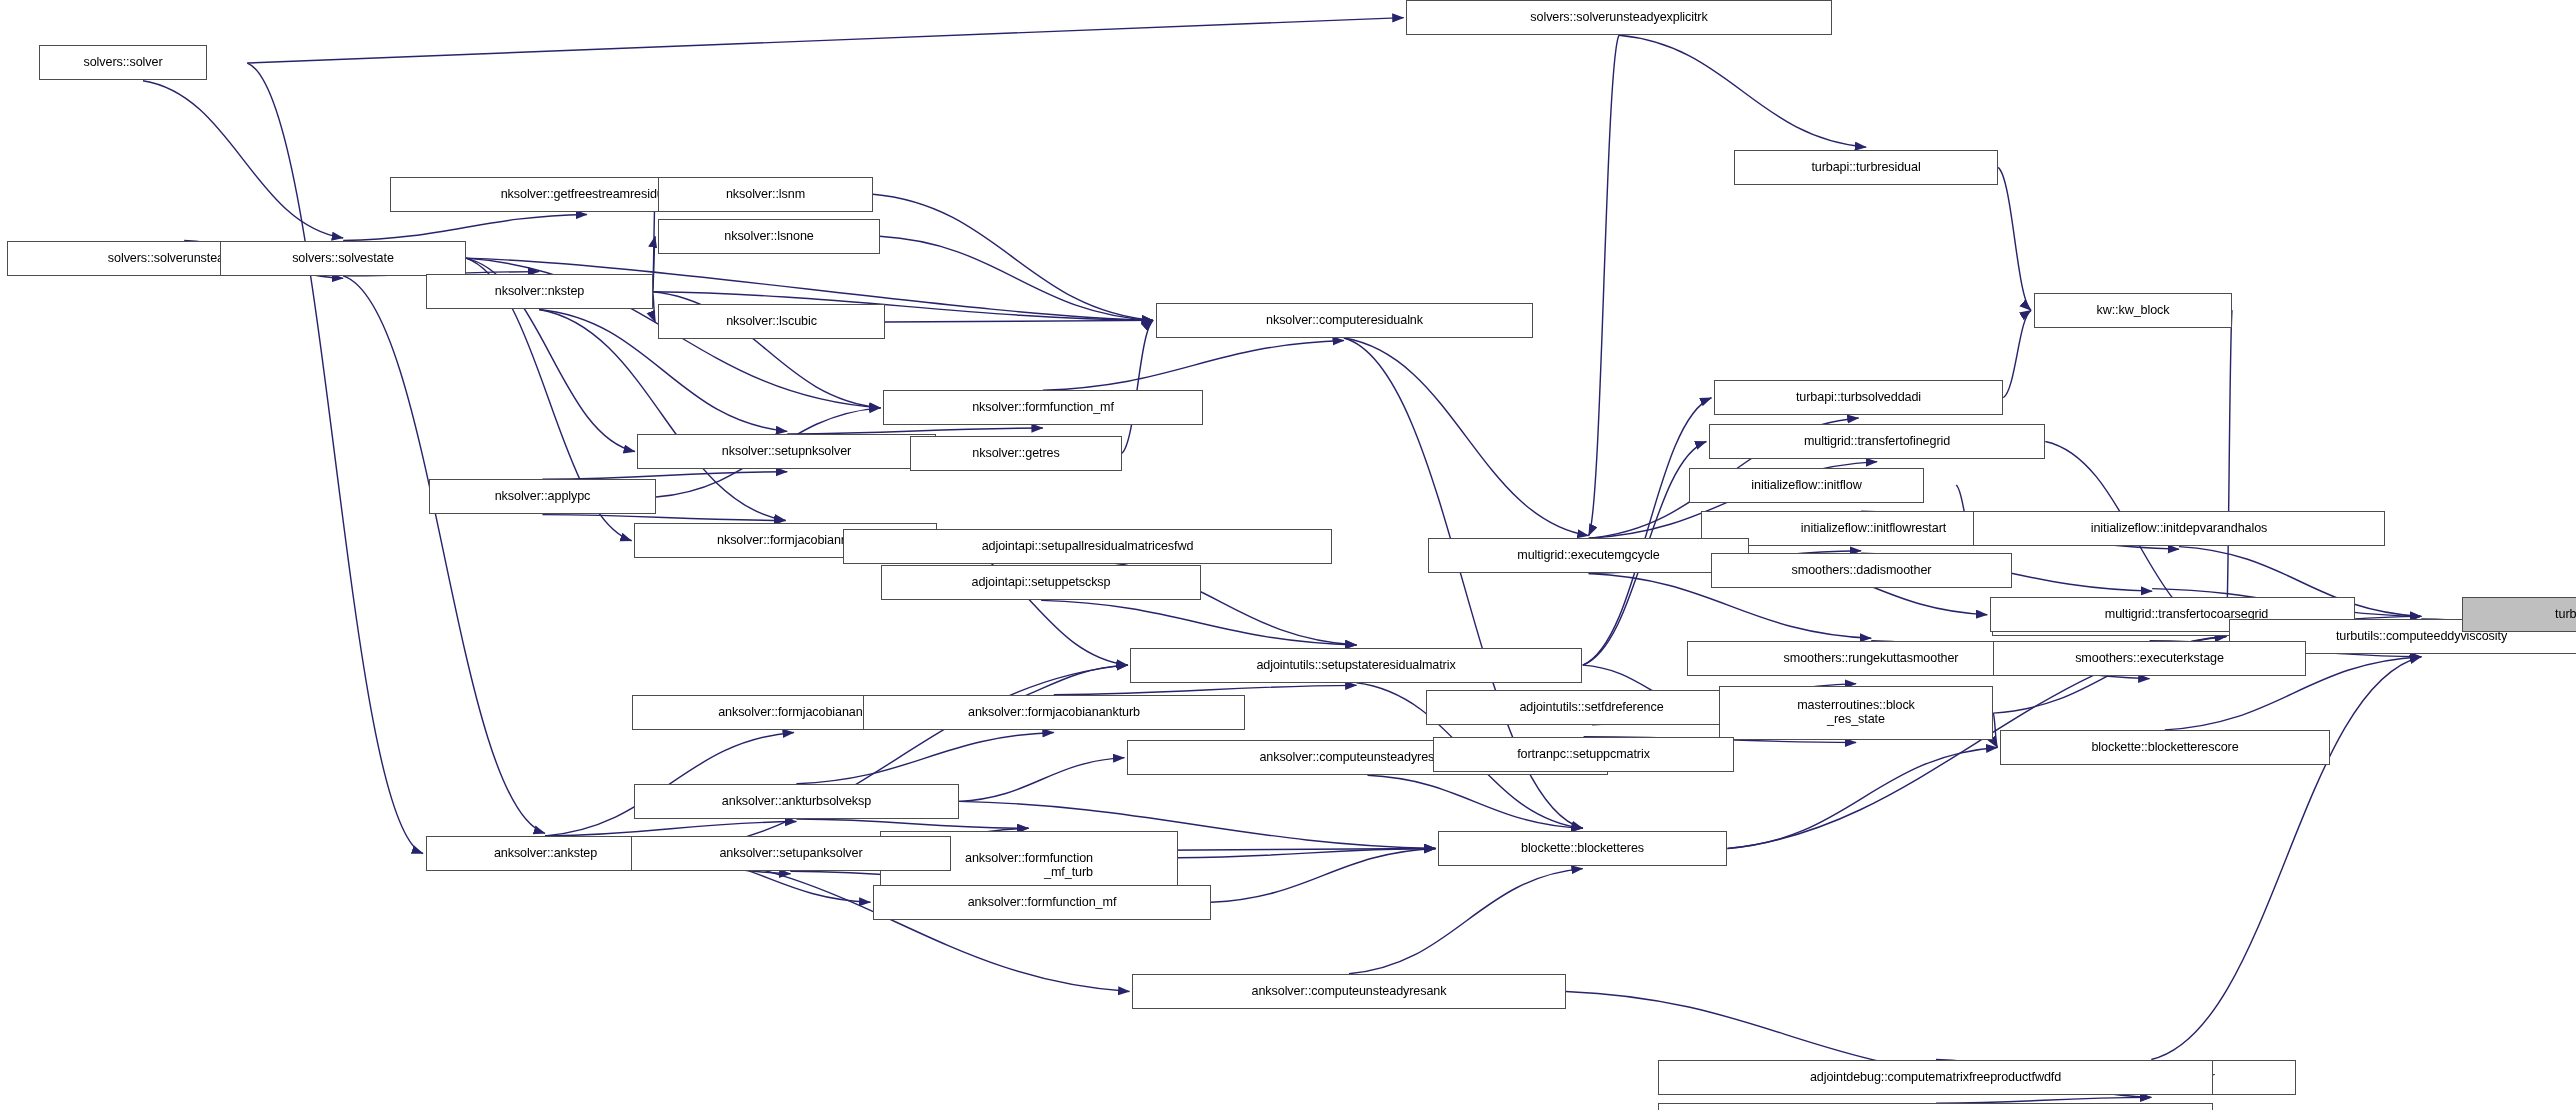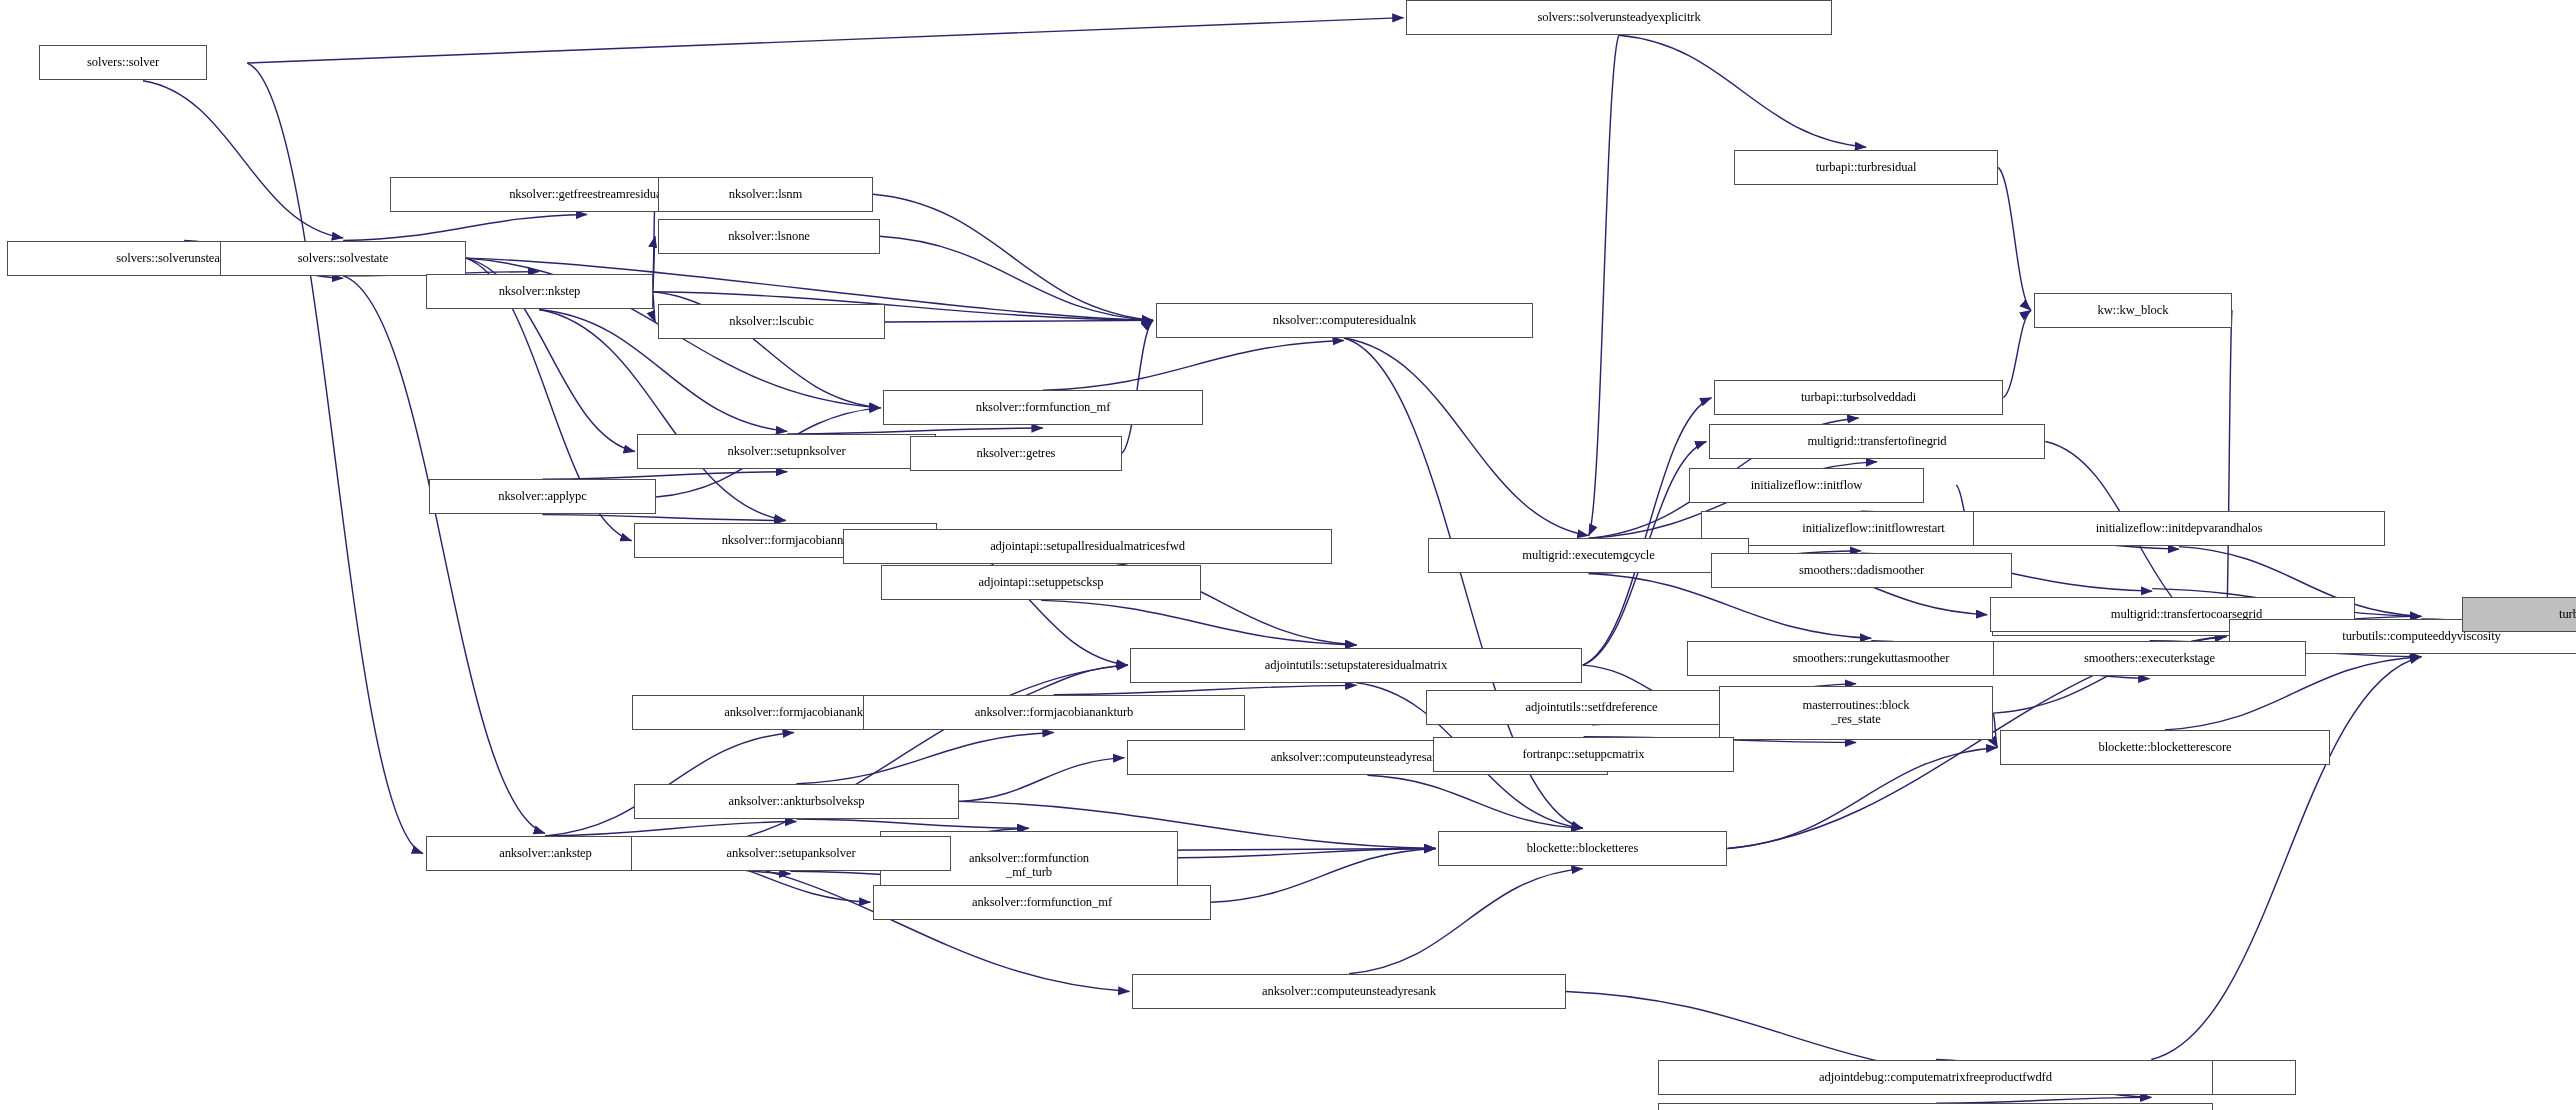--- a/index.html
+++ b/index.html
@@ -31,21 +31,21 @@
     align-items:center;
     justify-content:center;
     text-align:center;
     white-space:pre;
     letter-spacing:-0.1px;
     z-index:5;
   }
   .node.highlight{
     background:#bfbfbf;
   }
-  .node span{display:block;font-family:Liberation Serif, serif;}
+  .node span{display:block;}
 </style>
 </head>
 <body>
 
 <div id="canvas">
   <svg class="edges" viewBox="0 0 3063 1320" preserveAspectRatio="none">
     <defs>
       <marker id="arrow" markerWidth="9" markerHeight="9" refX="8" refY="3.2" orient="auto" markerUnits="strokeWidth">
         <path d="M0,0 L0,6.4 L8.4,3.2 z" fill="#27246b"></path>
       </marker>
@@ -177,21 +177,21 @@
       <div class="node" style="left: 632px; top: 695px; width: 323px; height: 35px;"><span>anksolver::formjacobianank</span></div>
       <div class="node" style="left: 863px; top: 695px; width: 382px; height: 35px;"><span>anksolver::formjacobianankturb</span></div>
       <div class="node" style="left: 1426px; top: 690px; width: 331px; height: 35px;"><span>adjointutils::setfdreference</span></div>
       <div class="node" style="left: 1719px; top: 686px; width: 274px; height: 54px;"><span>masterroutines::block
 _res_state</span></div>
       <div class="node" style="left: 1127px; top: 740px; width: 481px; height: 35px;"><span>anksolver::computeunsteadyresankturb</span></div>
       <div class="node" style="left: 1433px; top: 737px; width: 301px; height: 35px;"><span>fortranpc::setuppcmatrix</span></div>
       <div class="node" style="left: 2000px; top: 730px; width: 330px; height: 35px;"><span>blockette::blocketterescore</span></div>
       <div class="node" style="left: 634px; top: 784px; width: 325px; height: 35px;"><span>anksolver::ankturbsolveksp</span></div>
       <div class="node" style="left: 1438px; top: 831px; width: 289px; height: 35px;"><span>blockette::blocketteres</span></div>
-      <div class="node" style="left: 880px; top: 831px; width: 298px; height: 70px;"><span>anksolver::formfunction
+      <div class="node" style="left: 880px; top: 831px; width: 298px; height: 70px; text-align: right;"><span>anksolver::formfunction
 _mf_turb</span></div>
       <div class="node" style="left: 426px; top: 836px; width: 239px; height: 35px;"><span>anksolver::ankstep</span></div>
       <div class="node" style="left: 631px; top: 836px; width: 320px; height: 35px;"><span>anksolver::setupanksolver</span></div>
       <div class="node" style="left: 873px; top: 885px; width: 338px; height: 35px;"><span>anksolver::formfunction_mf</span></div>
       <div class="node" style="left: 1132px; top: 974px; width: 434px; height: 35px;"><span>anksolver::computeunsteadyresank</span></div>
       <div class="node" style="left: 2007px; top: 1060px; width: 289px; height: 35px;"><span>masterroutines::master</span></div>
       <div class="node" style="left: 1658px; top: 1060px; width: 555px; height: 35px;"><span>adjointdebug::computematrixfreeproductfwdfd</span></div>
       <div class="node" style="left: 1658px; top: 1103px; width: 555px; height: 35px;"></div>
     </div>
 </div>

